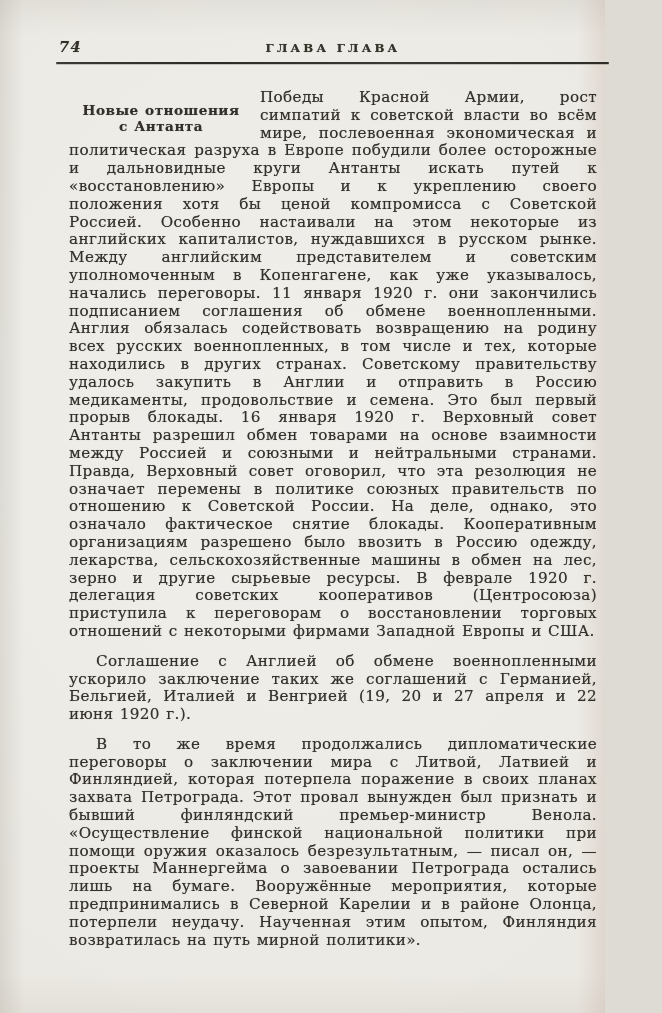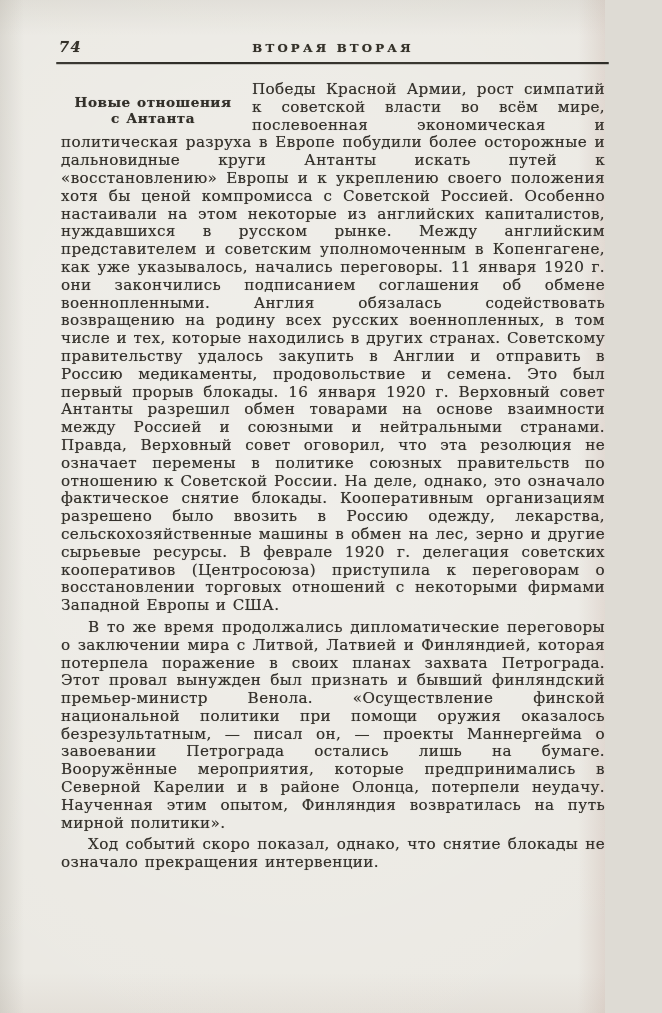--- a/index.html
+++ b/index.html
@@ -68,21 +68,21 @@
     font-family: "DejaVu Serif", "Liberation Serif", serif;
     font-size: 15.2px;
     line-height: 17.8px;
     letter-spacing: 0.35px;
     word-spacing: 1.2px;
     color: #34312b;
     text-align: justify;
     text-shadow: 0 0 0.7px rgba(52,49,43,0.55);
   }
   .para {
-    margin: 4px;
+    margin: 12px;
     padding: 0;
     text-indent: 27px;
   }
   .para.first {
     text-indent: 0;
   }
   .margin-note {
     float: left;
     box-sizing: border-box;
     width: 184px;
@@ -98,35 +98,35 @@
     color: #33302a;
   }
 </style>
 </head>
 <body>
 
 <div class="page">
 
   <header class="running-head">
     <span class="page-num">74</span>
-    <span class="chapter">ВТОРАЯ ВТОРАЯ</span>
+    <span class="chapter">ГЛАВА ГЛАВА</span>
   </header>
 
   <div class="rule"></div>
 
   <main class="text-block">
 
     <p class="para first">
       <span class="margin-note">
         <span>Новые отношения</span><br>
         <span>с Антанта</span>
       </span><span>Победы Красной Армии, рост симпатий к советской власти во всём мире, послевоенная экономическая и политическая разруха в Европе побудили более осторожные и дальновидные круги Антанты искать путей к «восстановлению» Европы и к укреплению своего положения хотя бы ценой компромисса с Советской Россией. Особенно настаивали на этом некоторые из английских капиталистов, нуждавшихся в русском рынке. Между английским представителем и советским уполномоченным в Копенгагене, как уже указывалось, начались переговоры. 11 января 1920 г. они закончились подписанием соглашения об обмене военнопленными. Англия обязалась содействовать возвращению на родину всех русских военнопленных, в том числе и тех, которые находились в других странах. Советскому правительству удалось закупить в Англии и отправить в Россию медикаменты, продовольствие и семена. Это был первый прорыв блокады. 16 января 1920 г. Верховный совет Антанты разрешил обмен товарами на основе взаимности между Россией и союзными и нейтральными странами. Правда, Верховный совет оговорил, что эта резолюция не означает перемены в политике союзных правительств по отношению к Советской России. На деле, однако, это означало фактическое снятие блокады. Кооперативным организациям разрешено было ввозить в Россию одежду, лекарства, сельскохозяйственные машины в обмен на лес, зерно и другие сырьевые ресурсы. В феврале 1920 г. делегация советских кооперативов (Центросоюза) приступила к переговорам о восстановлении торговых отношений с некоторыми фирмами Западной Европы и США.</span>
     </p>
 
+    <p class="para">Соглашение с Англией об обмене военнопленными ускорило заключение таких же соглашений с Германией, Бельгией, Италией и Венгрией (19, 20 и 27 апреля и 22 июня 1920 г.).</p>
 
     <p class="para">В то же время продолжались дипломатические переговоры о заключении мира с Литвой, Латвией и Финляндией, которая потерпела поражение в своих планах захвата Петрограда. Этот провал вынужден был признать и бывший финляндский премьер-министр Венола. «Осуществление финской национальной политики при помощи оружия оказалось безрезультатным, — писал он, — проекты Маннергейма о завоевании Петрограда остались лишь на бумаге. Вооружённые мероприятия, которые предпринимались в Северной Карелии и в районе Олонца, потерпели неудачу. Наученная этим опытом, Финляндия возвратилась на путь мирной политики».</p>
 
-    <p class="para">Ход событий скоро показал, однако, что снятие блокады не означало прекращения интервенции.</p>
 
 
   </main>
 
 </div>
 
 </body></html>

